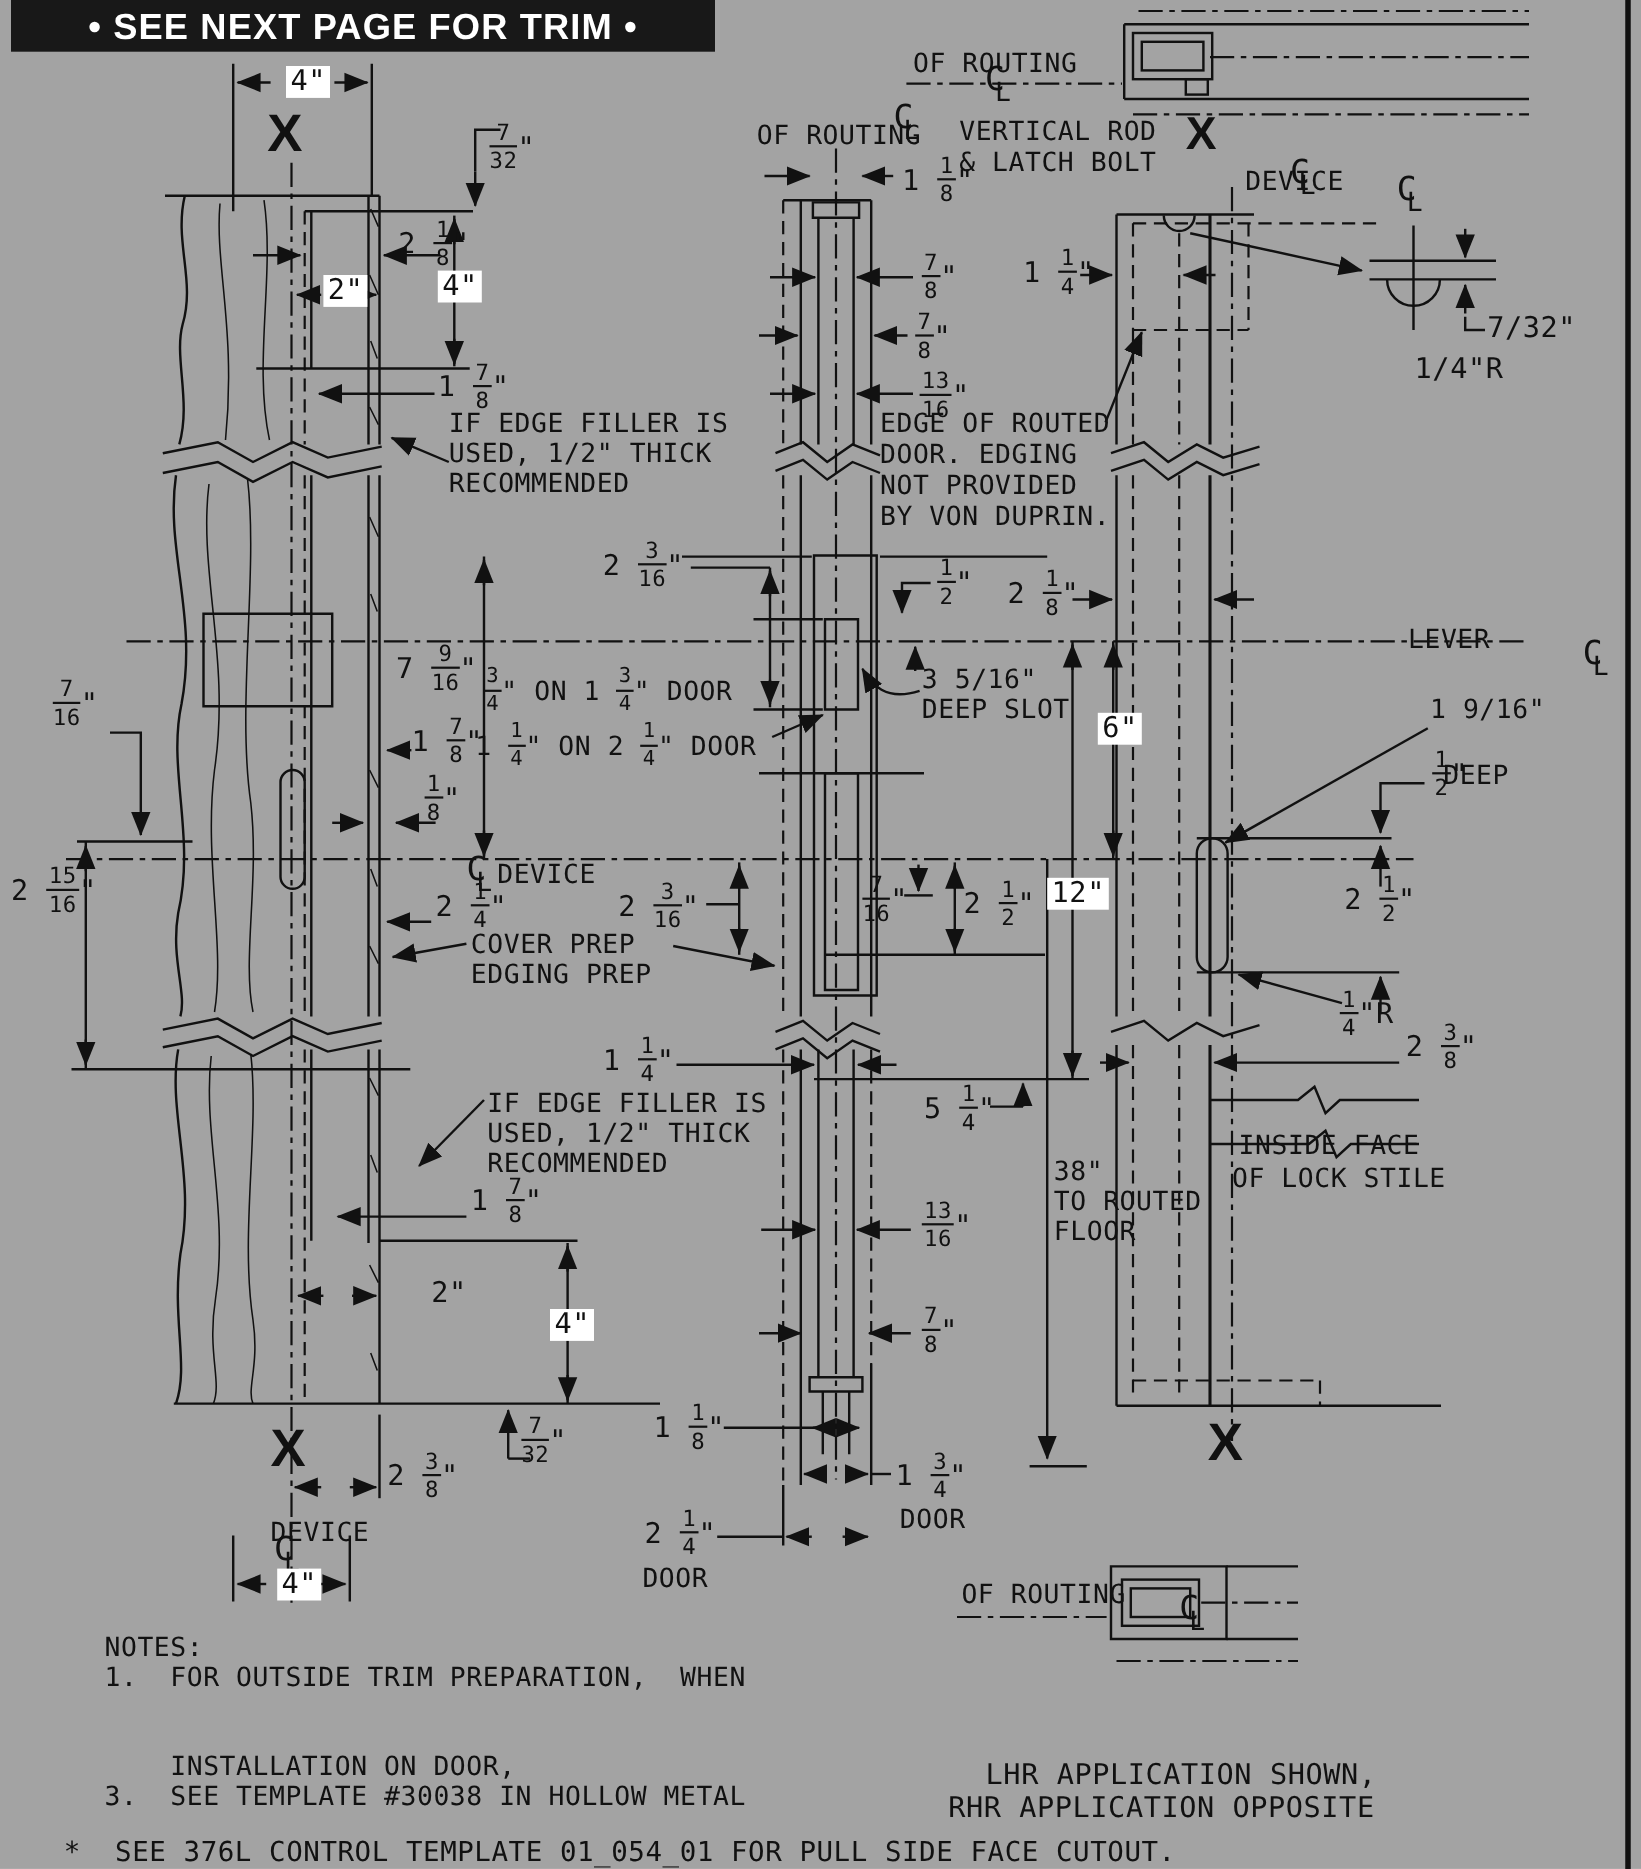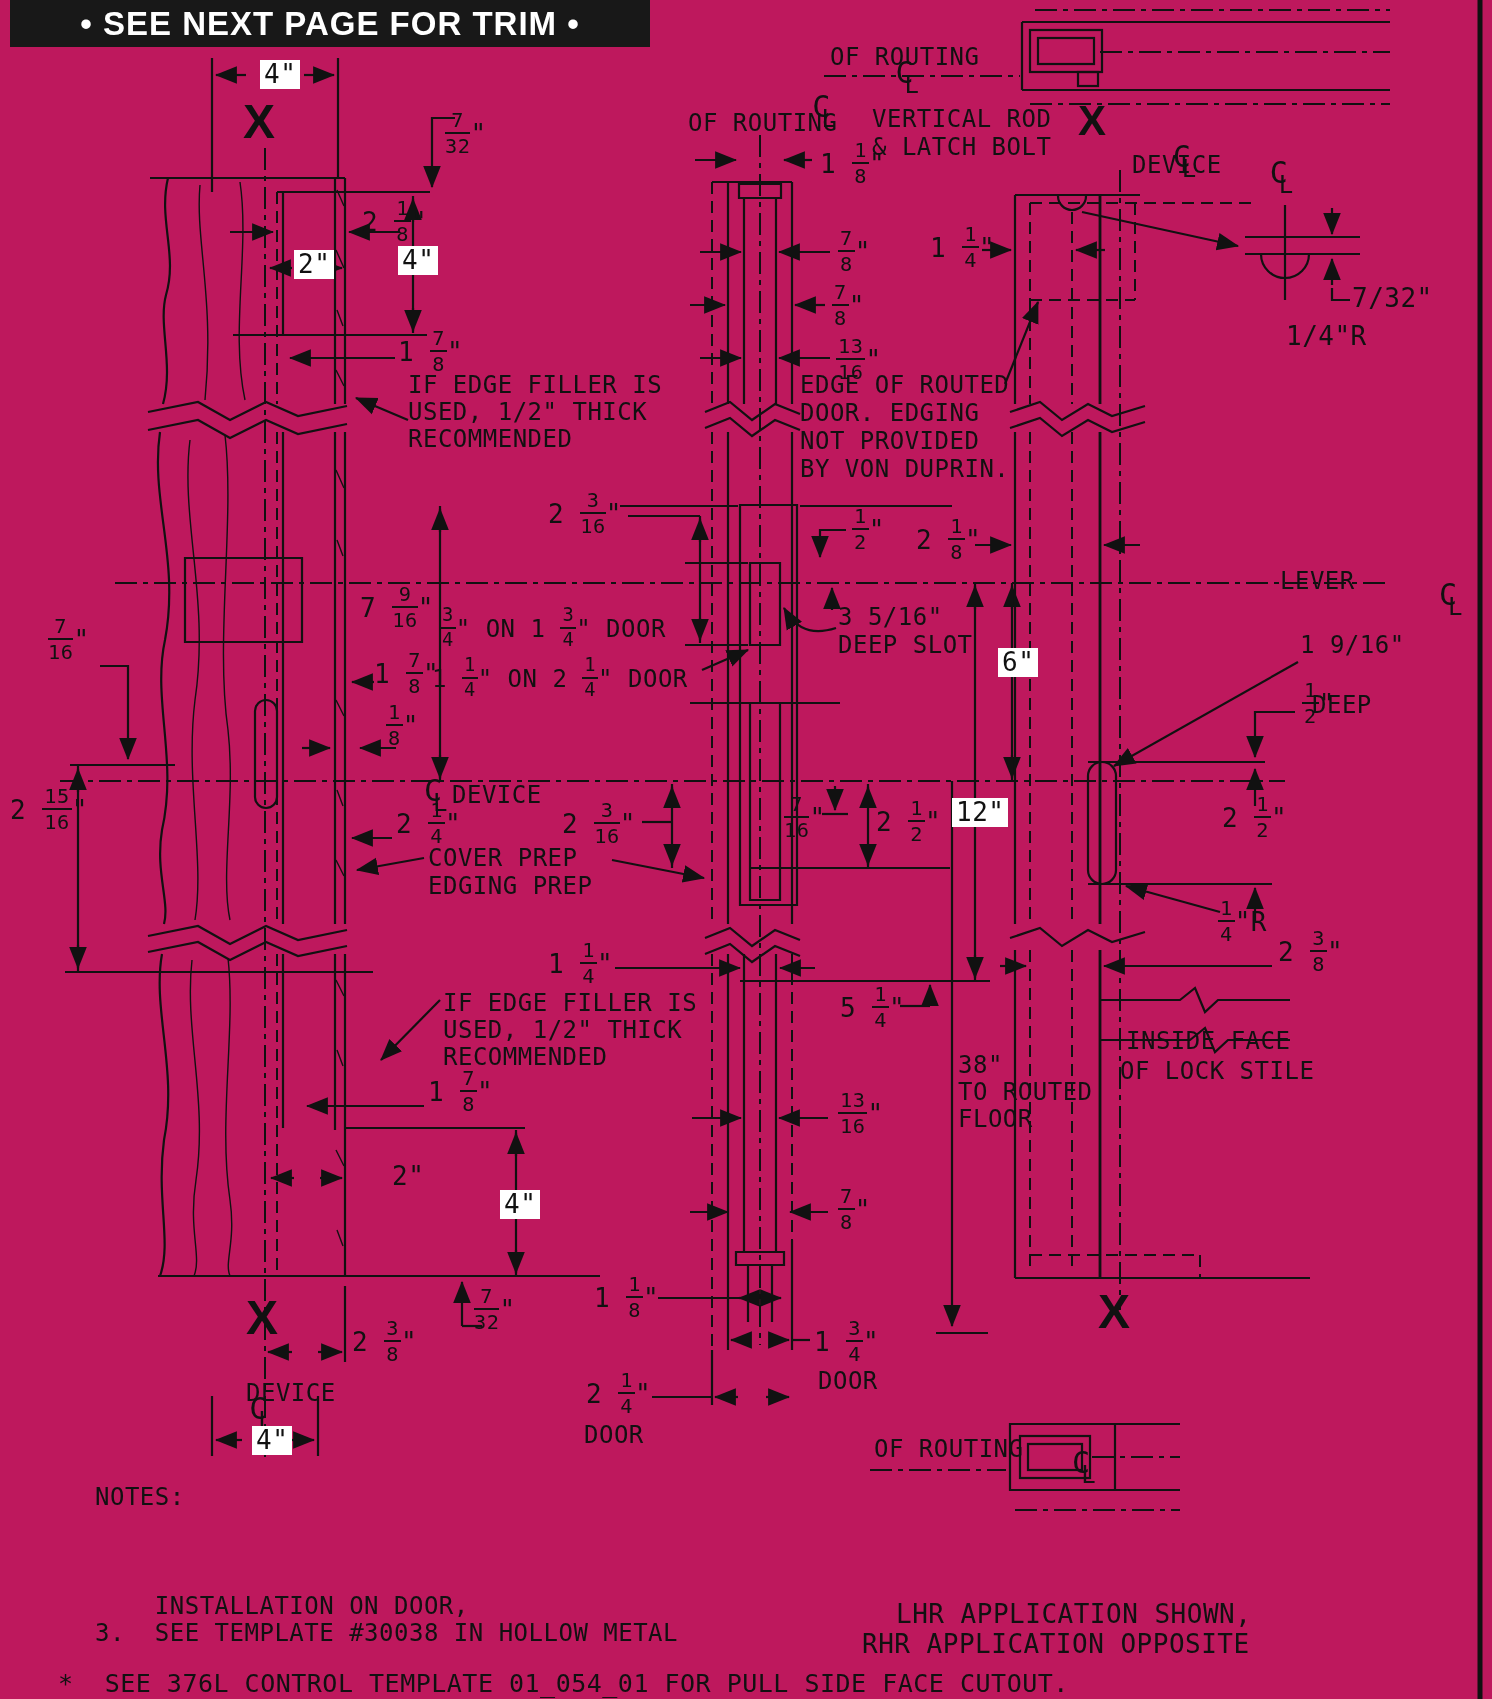--- a/index.html
+++ b/index.html
@@ -1,16 +1,16 @@
 <!DOCTYPE html>
 <html><head>
 <meta charset="utf-8">
 <style>
   html,body{margin:0;padding:0;background:#e8e8e8;}
-  #page{position:relative;width:1492px;height:1699px;background:#be185d;overflow:hidden;
+  #page{position:relative;width:1492px;height:1699px;background:#a3a3a3;overflow:hidden;
         font-family:"DejaVu Sans Mono",monospace;color:#111;}
   #lines{position:absolute;left:0;top:0;}
   .lbl{position:absolute;white-space:pre;line-height:1.12;}
   .dim{font-size:26px;letter-spacing:.5px;}
   .note{font-size:24px;letter-spacing:.5px;}
   .bg{background:#fff;padding:0 4px;}
   .xmark{font-family:"Liberation Sans",sans-serif;font-weight:700;font-size:48px;line-height:1;}
   .banner{position:absolute;left:10px;top:0;width:640px;height:47px;background:#181818;
           display:flex;align-items:center;justify-content:center;}
   .banner span{color:#fff;font-family:"Liberation Sans",sans-serif;font-weight:700;
@@ -422,19 +422,20 @@
 <div class="lbl dim" style="left:1218px;top:900px"><span class="fr"><span class="n">1</span><span class="d">4</span></span>"R</div>
 <div class="lbl dim" style="left:1278px;top:930px">2 <span class="fr"><span class="n">3</span><span class="d">8</span></span>"</div>
 <div class="lbl note" style="left:1126px;top:1028px">INSIDE FACE</div>
 <div class="lbl note" style="left:1120px;top:1058px">OF LOCK STILE</div>
 <div class="lbl xmark" style="left:1098px;top:1288px">X</div>
 <div class="lbl clsym" style="left:840px;top:1424px"><b>C</b><b>L</b></div>
 <div class="lbl note" style="left:874px;top:1436px">OF ROUTING</div>
 
 
 <div class="lbl note" style="left:95px;top:1484px">NOTES:</div>
+<div class="lbl note" style="left:95px;top:1512px">1.  FOR OUTSIDE TRIM PREPARATION,  WHEN</div>
 <div class="lbl note" style="left:95px;top:1593px">    INSTALLATION ON DOOR,</div>
 <div class="lbl note" style="left:95px;top:1620px">3.  SEE TEMPLATE #30038 IN HOLLOW METAL</div>
 <div class="lbl apptext" style="left:896px;top:1600px">LHR APPLICATION SHOWN,</div>
 <div class="lbl apptext" style="left:862px;top:1630px">RHR APPLICATION OPPOSITE</div>
 <div class="lbl foot" style="left:58px;top:1670px">*  SEE 376L CONTROL TEMPLATE 01_054_01 FOR PULL SIDE FACE CUTOUT.</div>
 
 </div>
 
 </body></html>

